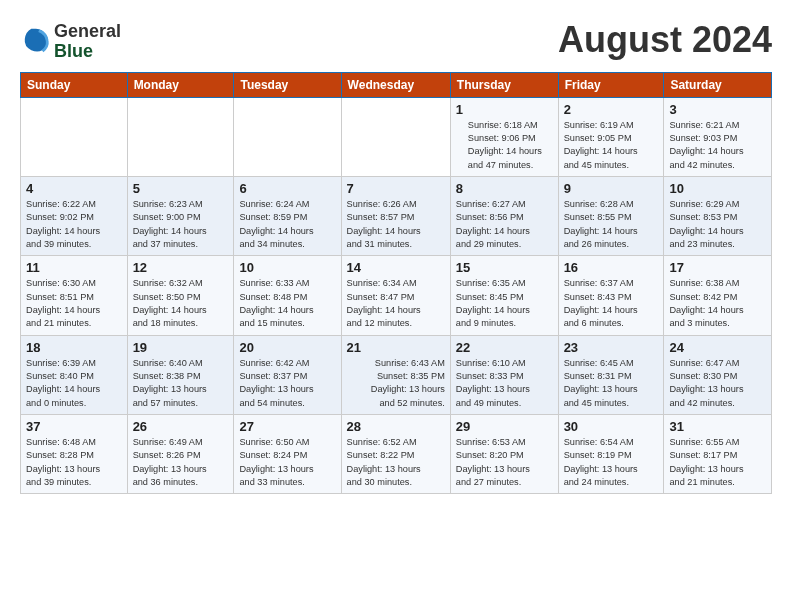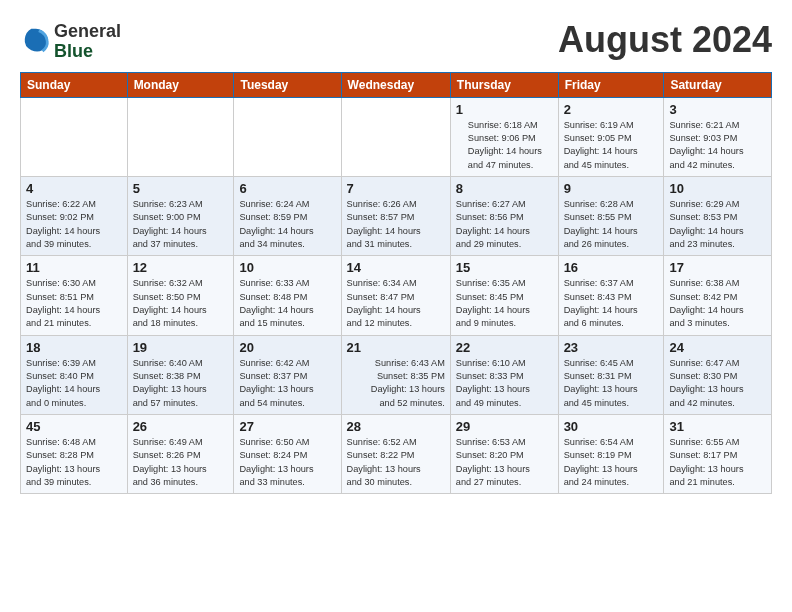--- a/index.html
+++ b/index.html
@@ -308,21 +308,21 @@
           <td>
             <span class="day-num">24</span>
             <div class="day-info" style="white-space: pre-line;">Sunrise: 6:47 AM
 Sunset: 8:30 PM
 Daylight: 13 hours
 and 42 minutes.</div>
           </td>
         </tr>
         <tr>
           <td>
-            <span class="day-num">45</span>
+            <span class="day-num">37</span>
             <div class="day-info" style="white-space: pre-line;">Sunrise: 6:48 AM
 Sunset: 8:28 PM
 Daylight: 13 hours
 and 39 minutes.</div>
           </td>
           <td>
             <span class="day-num">26</span>
             <div class="day-info" style="white-space: pre-line;">Sunrise: 6:49 AM
 Sunset: 8:26 PM
 Daylight: 13 hours

